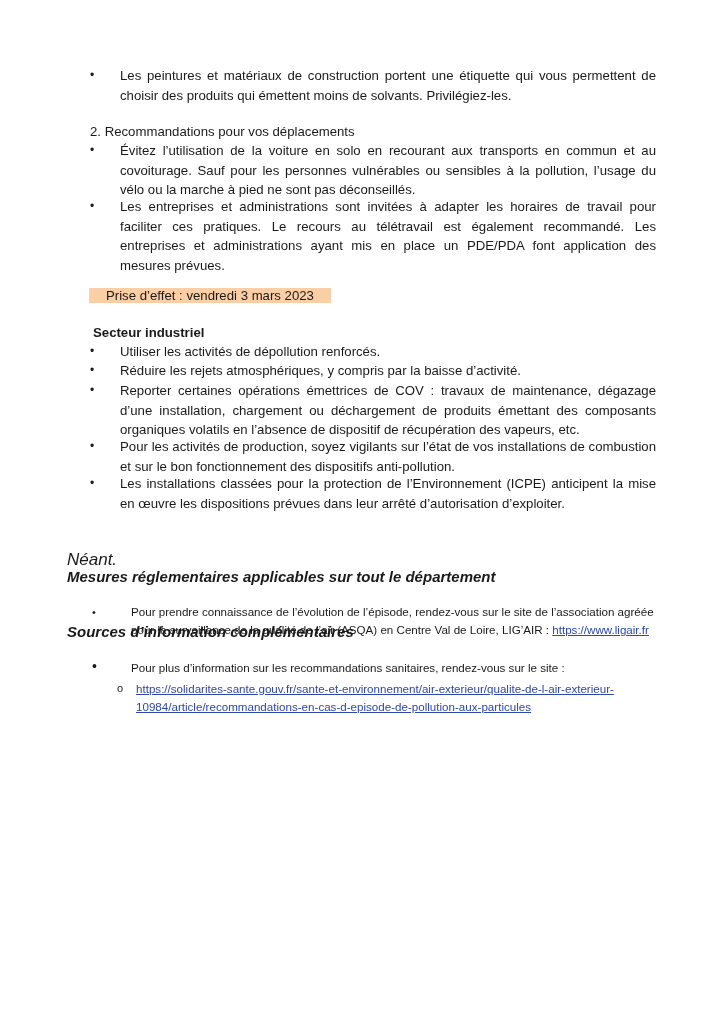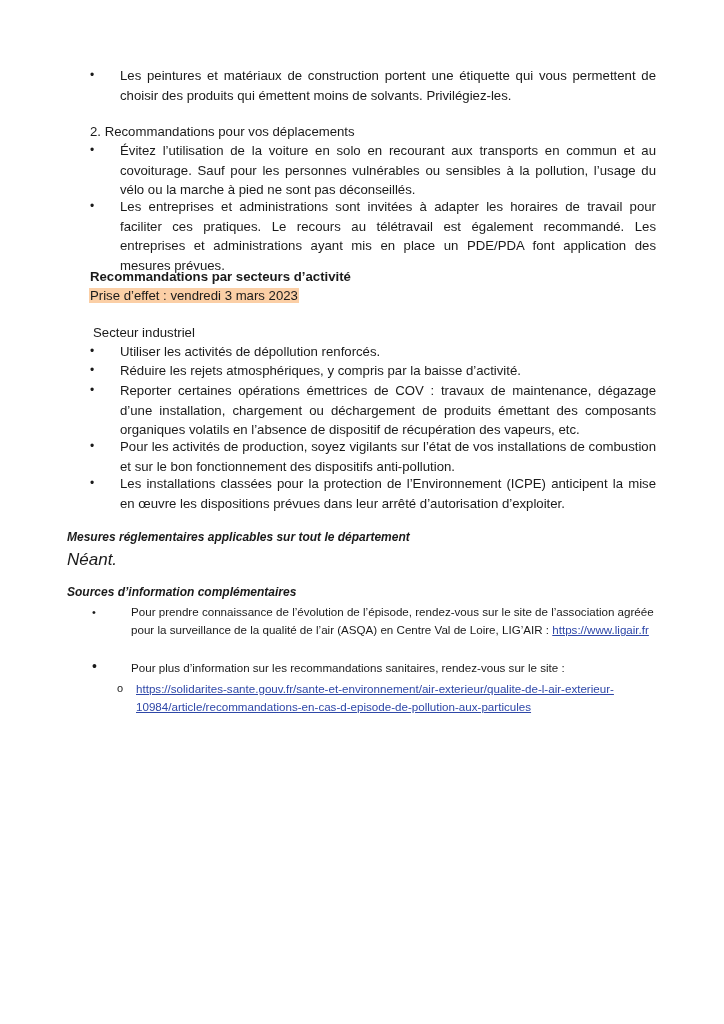--- a/index.html
+++ b/index.html
@@ -47,33 +47,34 @@
     }
     .justify-last { text-align-last: left; }
 
     .heading-bold {
       font-weight: bold;
       font-size: 13.2px;
       line-height: 19.5px;
     }
     .highlight {
       background: #fbcfa6;
-      padding: 0 1px;
+      padding: 0 17px;
     }
 
     
     .calib {
       font-size: 11.6px;
       line-height: 18px;
     }
     .calib-heading {
       font-weight: bold;
       font-style: italic;
-      font-size: 12px;
+      font-size: 15px;
       line-height: 18px;
+      margin-top: 40px;
     }
     .calib-italic {
       font-style: italic;
       font-size: 17px;
     }
     .src-item {
       position: absolute;
       left: 92px;
       width: 568px;
     }
@@ -123,26 +124,25 @@
   <div class="bullet-item main-text" style="top:141px;">
     <span class="dot">•</span>
     <span class="txt justify-last">Évitez l’utilisation de la voiture en solo en recourant aux transports en commun et au covoiturage. Sauf pour les personnes vulnérables ou sensibles à la pollution, l’usage du vélo ou la marche à pied ne sont pas déconseillés.</span>
   </div>
 
   <div class="bullet-item main-text" style="top:197px;">
     <span class="dot">•</span>
     <span class="txt justify-last">Les entreprises et administrations sont invitées à adapter les horaires de travail pour faciliter ces pratiques. Le recours au télétravail est également recommandé. Les entreprises et administrations ayant mis en place un PDE/PDA font application des mesures prévues.</span>
   </div>
 
-  <div class="abs heading-bold" style="left:90px; top:267px;">Recommandations par secteurs d’activité</div>
   <div class="abs main-text" style="left:89px; top:286px;">
     <span class="highlight">Prise d’effet : vendredi 3 mars 2023</span>
   </div>
 
-  <div class="abs main-text" style="left:93px; top:323px;">Secteur industriel</div>
+  <div class="abs main-text" style="left:93px; top:323px;font-weight:bold;">Secteur industriel</div>
 
   <div class="bullet-item main-text" style="top:342px;">
     <span class="dot">•</span>
     <span class="txt justify-last">Utiliser les activités de dépollution renforcés.</span>
   </div>
   <div class="bullet-item main-text" style="top:361px;">
     <span class="dot">•</span>
     <span class="txt justify-last">Réduire les rejets atmosphériques, y compris par la baisse d’activité.</span>
   </div>
   <div class="bullet-item main-text" style="top:381px;">

